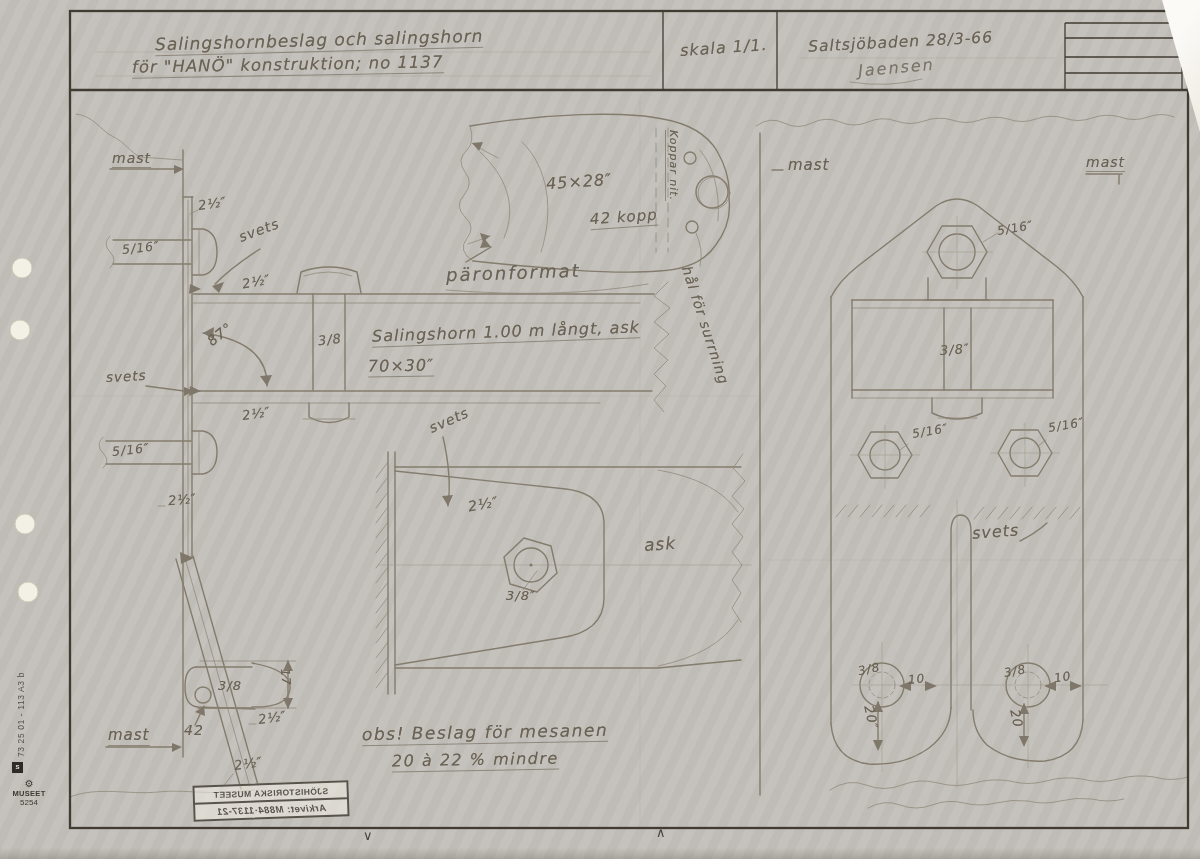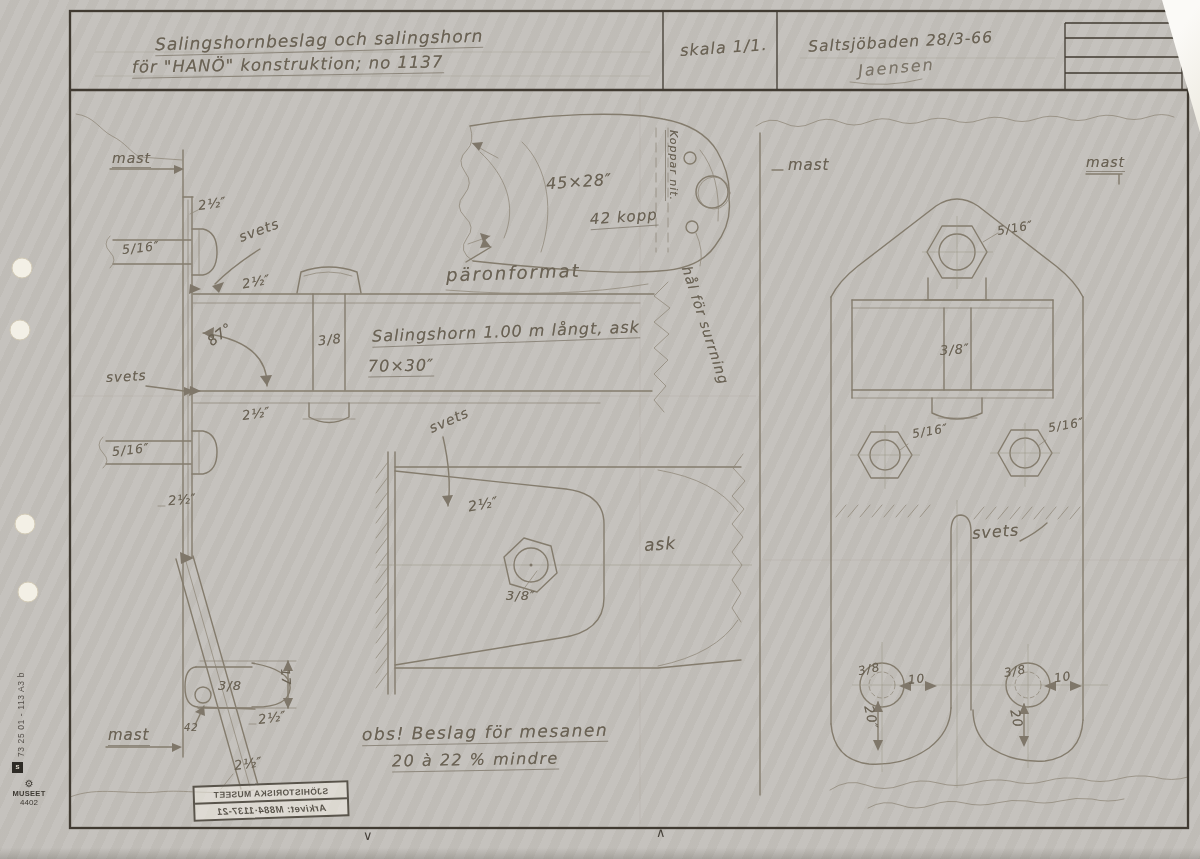--- a/index.html
+++ b/index.html
@@ -271,35 +271,35 @@
   <span class="hw u" style="left:590px;top:208px;font-size:15px;transform:rotate(-4deg);">42 kopp</span>
   <span class="hw u" style="left:680px;top:130px;font-size:11px;transform:rotate(90deg);transform-origin:left top;">Koppar nit.</span>
   <span class="hw" style="left:446px;top:262px;font-size:18px;letter-spacing:2px;transform:rotate(-2deg);">päronformat</span>
   <span class="hw" style="left:694px;top:264px;font-size:14px;transform:rotate(72deg);transform-origin:left top;">hål för surrning</span>
   <span class="hw" style="left:644px;top:534px;font-size:17px;transform:rotate(-4deg);">ask</span>
   <span class="hw" style="left:908px;top:672px;font-size:12px;transform:rotate(-6deg);">10</span>
   <span class="hw" style="left:1054px;top:670px;font-size:12px;transform:rotate(-8deg);">10</span>
   <span class="hw" style="left:876px;top:704px;font-size:13px;transform:rotate(78deg);transform-origin:left top;">20″</span>
   <span class="hw" style="left:1022px;top:708px;font-size:13px;transform:rotate(78deg);transform-origin:left top;">20</span>
   <span class="hw" style="left:292px;top:668px;font-size:12px;transform:rotate(85deg);transform-origin:left top;">17</span>
-  <span class="hw" style="left:184px;top:722px;font-size:10px;">42</span>
+  <span class="hw" style="left:184px;top:722px;font-size:14px;">42</span>
   <span class="hw u" style="left:362px;top:722px;font-size:17px;letter-spacing:1.5px;transform:rotate(-1deg);">obs! Beslag för mesanen</span>
   <span class="hw u" style="left:392px;top:750px;font-size:16px;letter-spacing:1.5px;transform:rotate(-1deg);">20 à 22 % mindre</span>
 
   <div class="stamp">
     <div class="r1">SJÖHISTORISKA MUSEET</div>
     <div class="r2">Arkivet: M884·1137-21</div>
   </div>
 
   <span class="edge-code">73 25 01 - 113 A3 b</span>
   <div class="sis">S</div>
   <div class="esselte">
     <div class="gear">⚙</div>
     <div class="nm">MUSEET</div>
-    <div class="no">4402</div>
+    <div class="no">5254</div>
   </div>
 
   <span class="mk" style="left:363px;top:828px;font-size:13px;">∨</span>
   <span class="mk" style="left:656px;top:825px;font-size:13px;">∧</span>
 
   <div class="torn-corner"></div>
   <div class="bottom-shade"></div>
 </div>
 
 </body></html>

